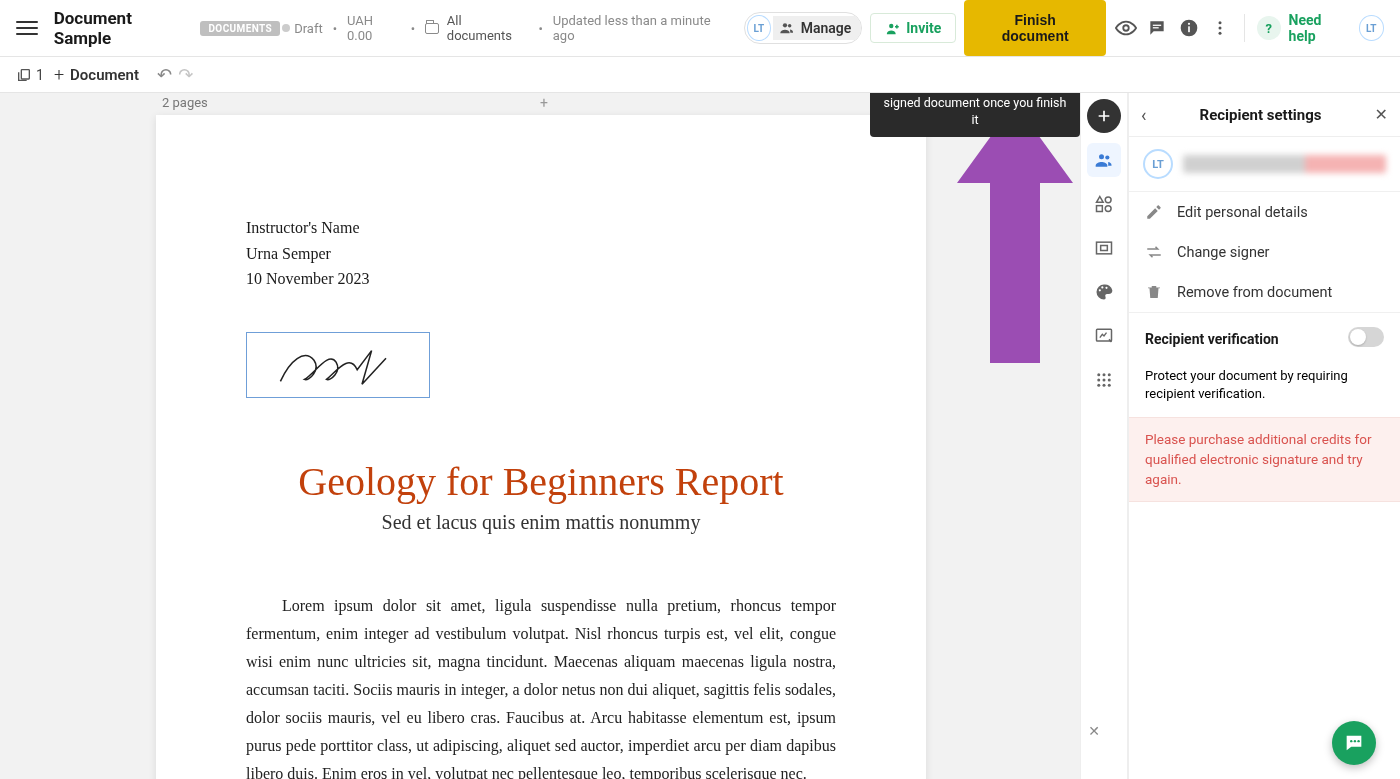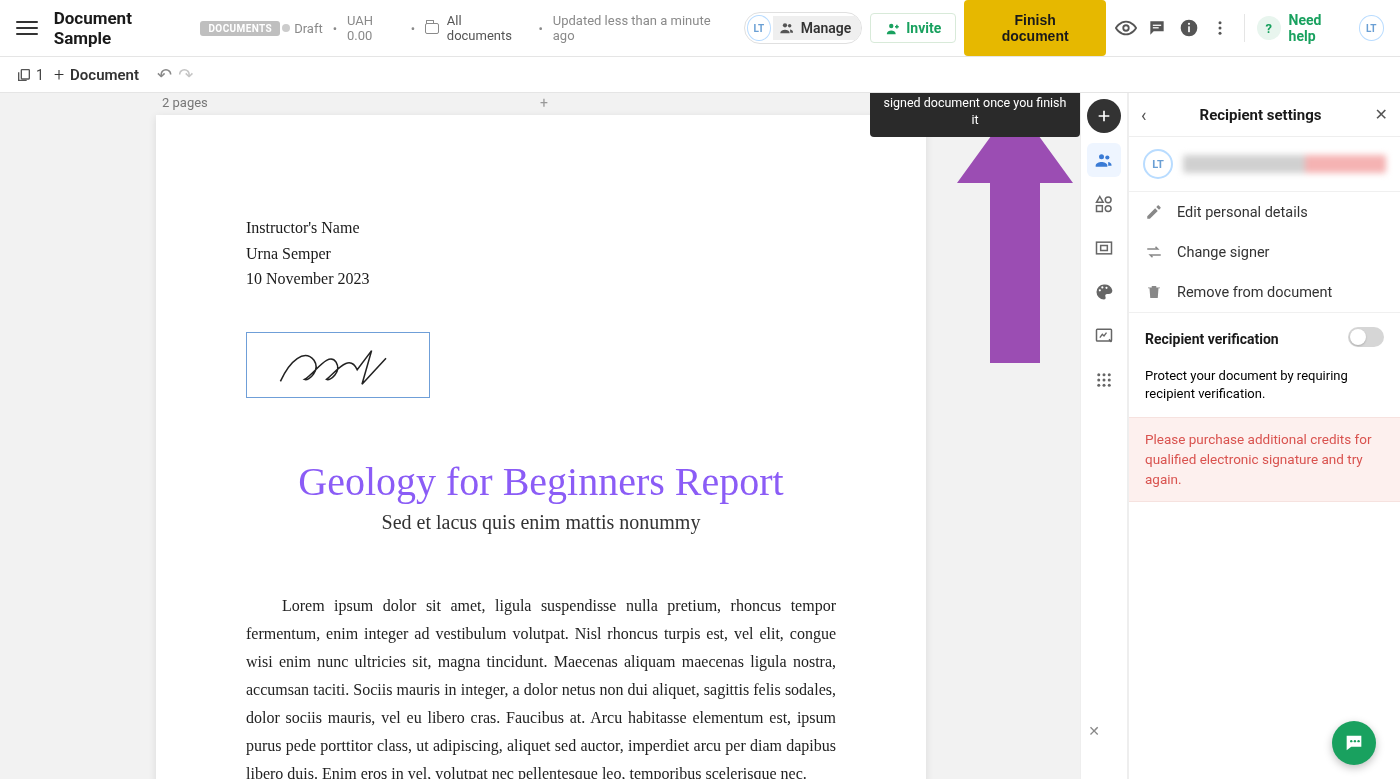--- a/index.html
+++ b/index.html
@@ -35,21 +35,21 @@
 
 .main-layout { display: flex; height: calc(100% - 93px); }
 .canvas-area { flex: 1; position: relative; background: #f2f2f2; overflow: hidden; padding-left: 28px; }
 .page-label { position: absolute; top: 2px; left: 162px; color: #777; font-size: 13px; }
 .page-plus { position: absolute; top: 2px; left: 540px; color: #999; font-size: 14px; cursor: pointer; }
 .page-dots { position: absolute; top: 2px; left: 900px; color: #888; font-size: 16px; cursor: pointer; letter-spacing: 1px; }
 .document-page { position: absolute; top: 22px; left: 156px; width: 770px; background: #fff; box-shadow: 0 2px 8px rgba(0,0,0,0.1); padding: 100px 90px 40px 90px; height: 760px; font-family: Georgia, "Times New Roman", serif; }
 .doc-header { font-size: 16px; line-height: 1.6; color: #1a1a1a; }
 .sig-box { margin-top: 40px; border: 1px solid #6f9fd8; width: 184px; height: 66px; display: flex; align-items: center; justify-content: center; padding: 8px; }
 .sig-box svg { width: 100%; height: 100%; }
-.doc-title-main { margin-top: 60px; text-align: center; color: #8b5cf6; font-size: 40px; font-weight: 400; }
+.doc-title-main { margin-top: 60px; text-align: center; color: #c2410c; font-size: 40px; font-weight: 400; }
 .doc-subtitle { text-align: center; font-size: 20px; color: #333; margin-top: 6px; }
 .doc-body { margin-top: 58px; font-size: 16px; line-height: 1.75; color: #222; text-align: justify; text-indent: 36px; }
 
 .big-arrow { position: absolute; top: 10px; left: 955px; pointer-events: none; }
 
 .tooltip { position: absolute; top: -23px; left: 870px; background: #2a2a2a; color: #fff; font-size: 12.5px; padding: 8px 10px; border-radius: 4px; text-align: center; line-height: 1.35; width: 210px; z-index: 5; }
 
 .rail { width: 48px; background: #fff; border-left: 1px solid #eee; border-right: 1px solid #eee; display: flex; flex-direction: column; align-items: center; padding-top: 6px; gap: 10px; }
 .rail .rail-btn { width: 34px; height: 34px; display: flex; align-items: center; justify-content: center; cursor: pointer; color: #555; border-radius: 6px; }
 .rail .rail-btn.accent { background: #333; color: #fff; border-radius: 50%; }

